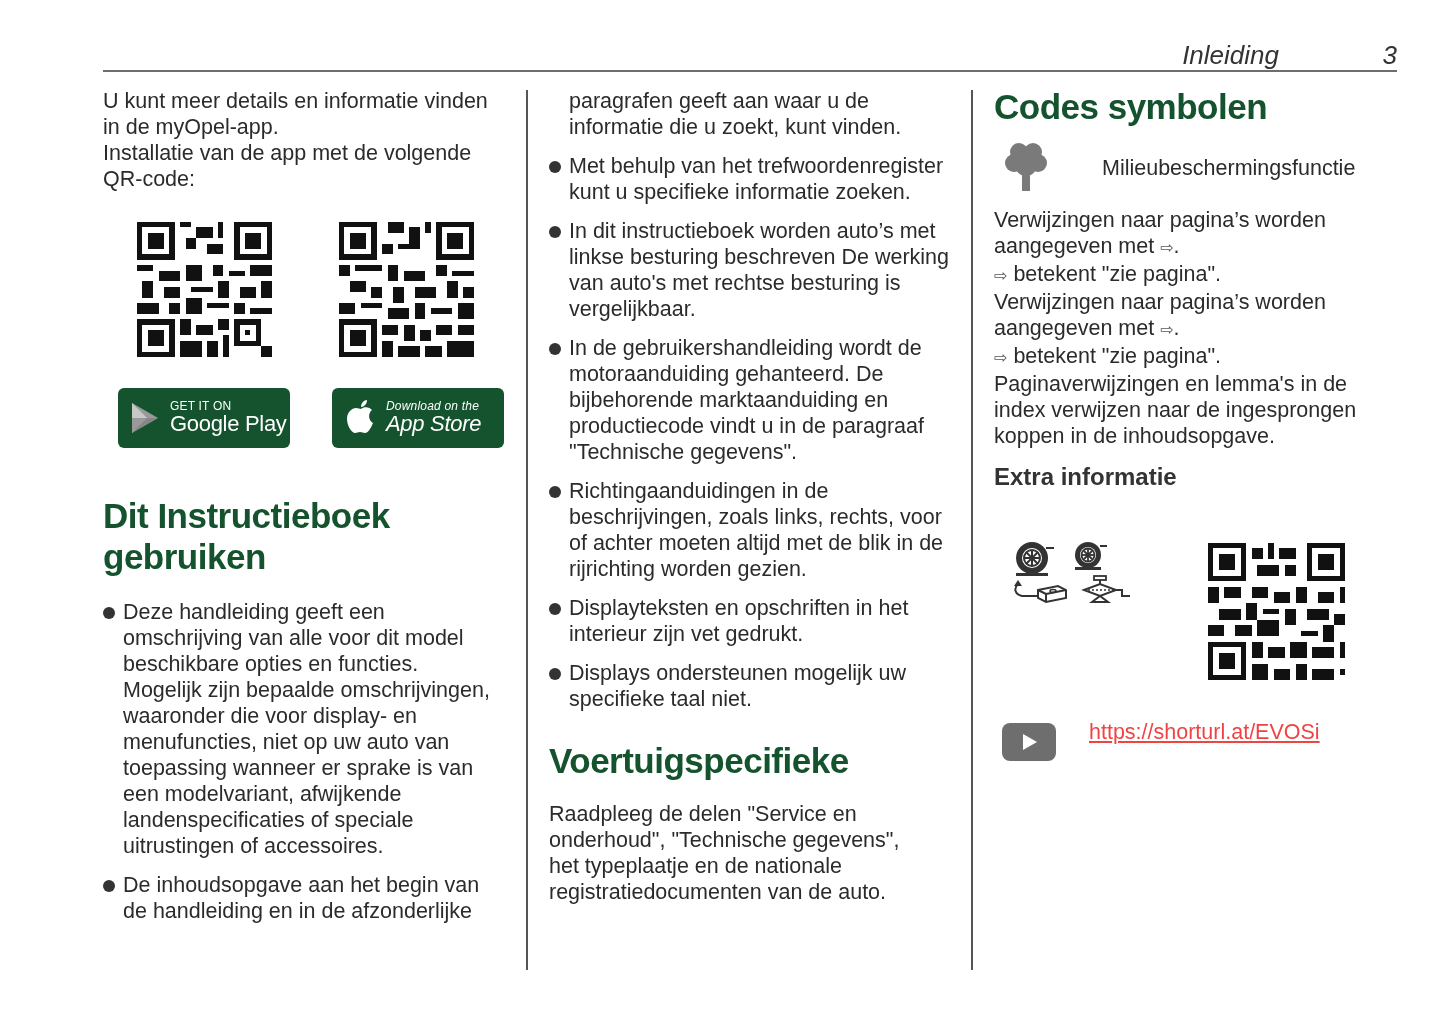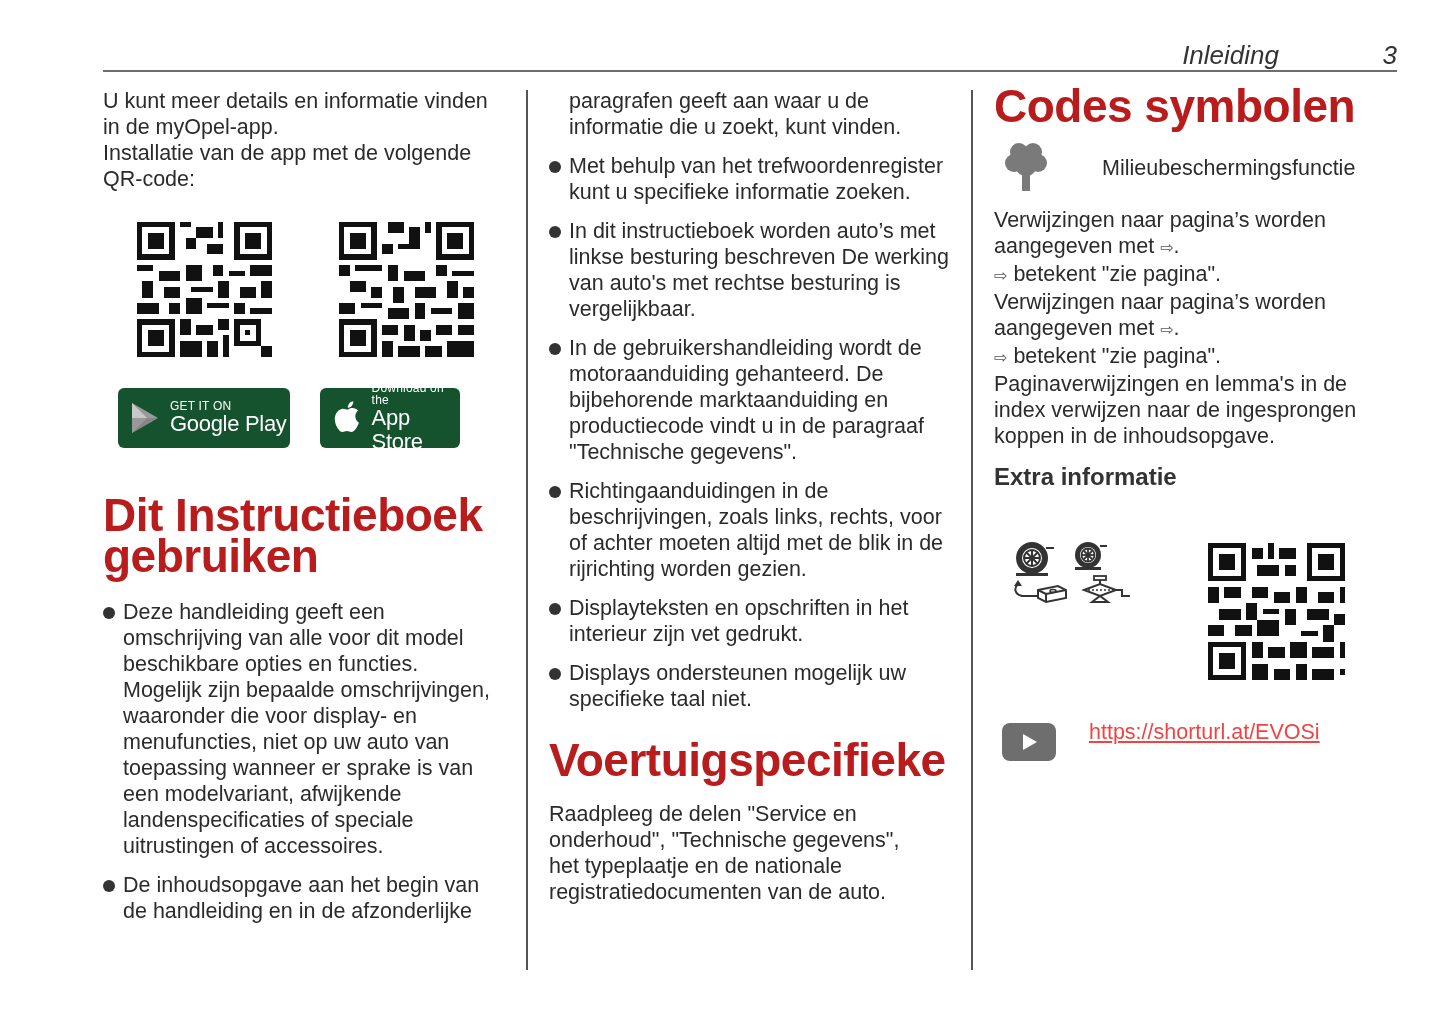--- a/index.html
+++ b/index.html
@@ -4,21 +4,21 @@
 <style>
   html, body { margin:0; padding:0; background:#ffffff; }
   body { width:1445px; height:1018px; position:relative; overflow:hidden;
          font-family:"Liberation Sans", sans-serif; color:#2b2b2b; }
   .header { position:absolute; left:103px; top:38px; width:1294px; height:32px; border-bottom:2px solid #6e6e6e;font-style:italic; }
   .header .section { position:absolute; right:118px; top:2px; font-size:26px; color:#333; }
   .header .pagenum { position:absolute; right:0; top:2px; font-size:26px; color:#333; }
   .vrule { position:absolute; width:2px; background:#555; }
   .col { position:absolute; font-size:21.5px; line-height:26px; color:#2b2b2b; }
   .col p { margin:0; }
-  .h1 { font-size:46px; line-height:41px; color:#b91c1c; margin:0; letter-spacing:-0.5px; }
+  .h1 { font-size:35px; line-height:41px; color:#14532d; margin:0; letter-spacing:-0.5px; }
   .h2 { font-size:24px; line-height:28px; color:#333; margin:0; }
   ul.bullets { list-style:none; margin:0; padding:0; }
   ul.bullets li { position:relative; padding-left:20px; margin-bottom:13px; }
   ul.bullets li::before { content:""; position:absolute; left:0; top:8px; width:12px; height:12px; border-radius:50%; background:#333; }
   .qr { position:absolute; width:135px; height:135px; }
   .badge { position:absolute; height:60px; background:#14532d; border-radius:6px; color:#fff; display:flex; align-items:center; }
   .badge .small { font-size:12px; line-height:12px; letter-spacing:0.2px; }
   .badge .big { font-size:22px; line-height:24px; letter-spacing:-0.3px; }
   .link { color:#ef4444; text-decoration:underline; }
   .arrow { font-size:16px; color:#555; }
@@ -139,21 +139,21 @@
   <svg width="34" height="34" viewBox="0 0 34 34" style="margin-left:10px; margin-right:8px;">
     <polygon points="4,2 30,17 4,32" fill="#9a9a9a"></polygon>
     <polygon points="4,2 19,17 4,32" fill="#c8c8c8"></polygon>
     <polygon points="4,17 19,17 30,17 4,32" fill="#7a7a7a" opacity="0.6"></polygon>
   </svg>
   <div>
     <div class="small">GET IT ON</div>
     <div class="big">Google Play</div>
   </div>
 </div>
-<div class="badge" style="left:320px; top:388px; width:140px;">
+<div class="badge" style="left:332px; top:388px; width:172px;font-style:italic;">
   <svg width="34" height="40" viewBox="0 0 34 40" style="margin-left:12px; margin-right:8px;">
     <path d="M17 11 C 20 8, 26 9, 28 12 C 24 15, 24 22, 29 25 C 27 30, 24 35, 21 35 C 19 35, 18 34, 16 34 C 14 34, 13 35, 11 35 C 8 35, 3 28, 3 21 C 3 14, 8 10, 12 10 C 14 10, 16 11, 17 11 Z" fill="#fff"></path>
     <path d="M17 9 C 17 5, 20 2, 23 2 C 23 6, 20 9, 17 9 Z" fill="#fff"></path>
   </svg>
   <div>
     <div class="small">Download on the</div>
     <div class="big">App Store</div>
   </div>
 </div>
 

